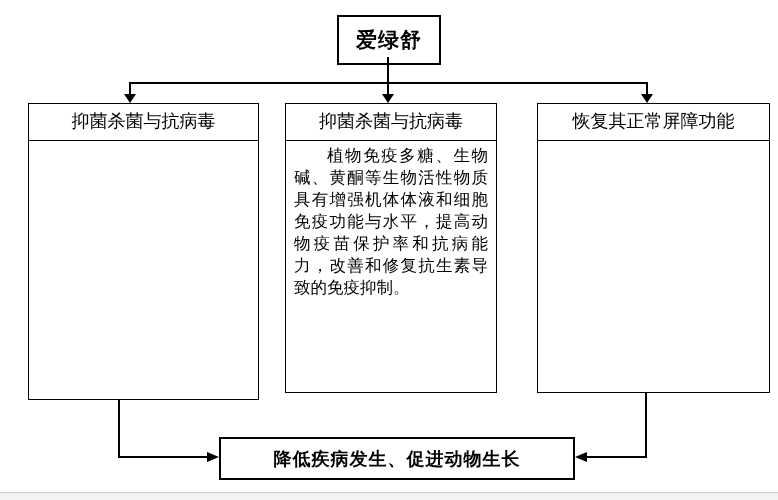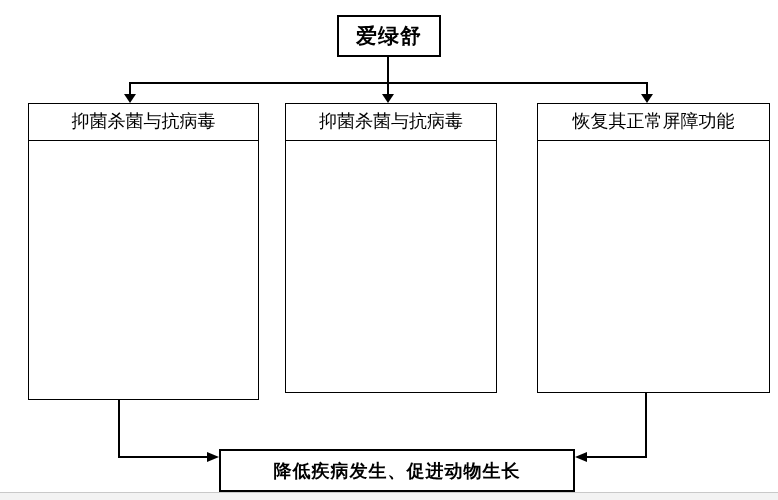--- a/index.html
+++ b/index.html
@@ -2,21 +2,21 @@
 <html><head>
 <meta charset="utf-8">
 <style>
   html,body{margin:0;padding:0;background:#fff;}
   #canvas{
     position:relative;width:778px;height:500px;background:#ffffff;overflow:hidden;
     font-family:"Liberation Serif","DejaVu Serif",serif;color:#000;
   }
   .box{position:absolute;box-sizing:border-box;background:#fff;}
   .root-box{
-    left:337px;top:15px;width:104px;height:42px;border:2px solid #000;
+    left:337px;top:15px;width:104px;height:50px;border:2px solid #000;
     display:flex;align-items:center;justify-content:center;
     font-weight:bold;font-size:21px;letter-spacing:1px;
   }
   .branch-box{border:1.5px solid #000;top:103px;}
   .branch-box .hd{
     box-sizing:border-box;height:37px;line-height:35px;text-align:center;
     font-weight:normal;font-size:18px;border-bottom:1.5px solid #000;
     font-family:"Liberation Sans","DejaVu Sans",sans-serif;
   }
   .branch-box .bd{
@@ -24,21 +24,20 @@
     text-indent:2em;text-align:justify;
   }
   #branch1{left:28px;width:231px;height:297px;}
   #branch2{left:285px;width:212px;height:290px;}
   #branch3{left:537px;width:233px;height:290px;}
   .outcome-box{
     left:219px;top:437px;width:356px;height:43px;border:2px solid #000;
     display:flex;align-items:center;justify-content:center;
     font-weight:bold;font-size:18px;letter-spacing:1px;
     font-family:"Liberation Sans","DejaVu Sans",sans-serif;
-    margin-top:12px;
   }
   .line{position:absolute;background:#000;}
   .arrow{position:absolute;width:0;height:0;}
   .arrow.down{border-left:6px solid transparent;border-right:6px solid transparent;border-top:9px solid #000;}
   .arrow.right{border-top:5px solid transparent;border-bottom:5px solid transparent;border-left:12px solid #000;}
   .arrow.left{border-top:5px solid transparent;border-bottom:5px solid transparent;border-right:12px solid #000;}
   .page-edge-line{position:absolute;left:0;top:492px;width:778px;height:1px;background:#c9c9c9;}
   .page-edge-area{position:absolute;left:0;top:493px;width:778px;height:7px;background:#f3f3f3;}
 </style>
 </head>
@@ -58,20 +57,21 @@
   <div class="arrow down" style="left:124px;top:94px;"></div>
   <div class="arrow down" style="left:382px;top:94px;"></div>
   <div class="arrow down" style="left:641px;top:94px;"></div>
 
   <div class="box branch-box" id="branch1">
     <div class="hd">抑菌杀菌与抗病毒</div>
   </div>
 
   <div class="box branch-box" id="branch2">
     <div class="hd">抑菌杀菌与抗病毒</div>
+    <div class="bd">植物免疫多糖、生物碱、黄酮等生物活性物质具有增强机体体液和细胞免疫功能与水平，提高动物疫苗保护率和抗病能力，改善和修复抗生素导致的免疫抑制。</div>
   </div>
 
   <div class="box branch-box" id="branch3">
     <div class="hd">恢复其正常屏障功能</div>
   </div>
 
   <div class="line" style="left:118px;top:400px;width:2px;height:58px;"></div>
   <div class="line" style="left:118px;top:456px;width:90px;height:2px;"></div>
   <div class="arrow right" style="left:207px;top:452px;"></div>
 

